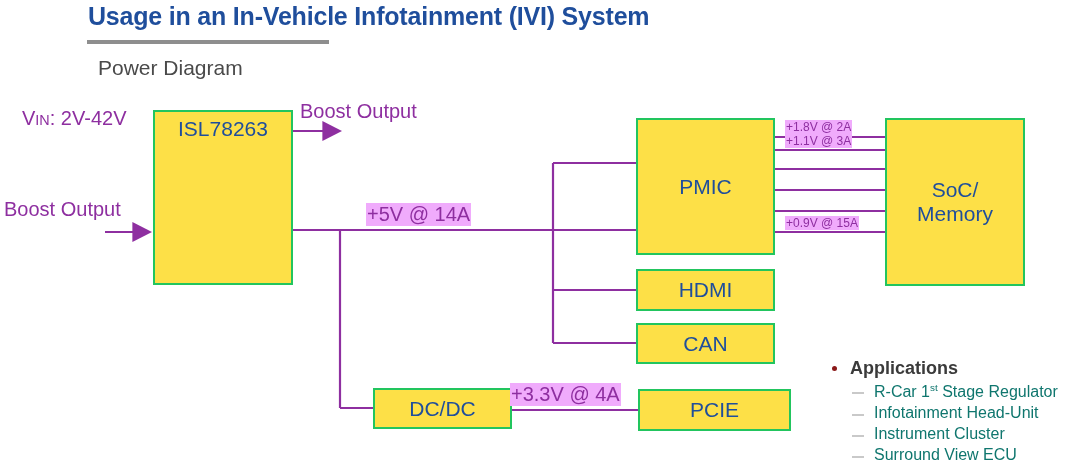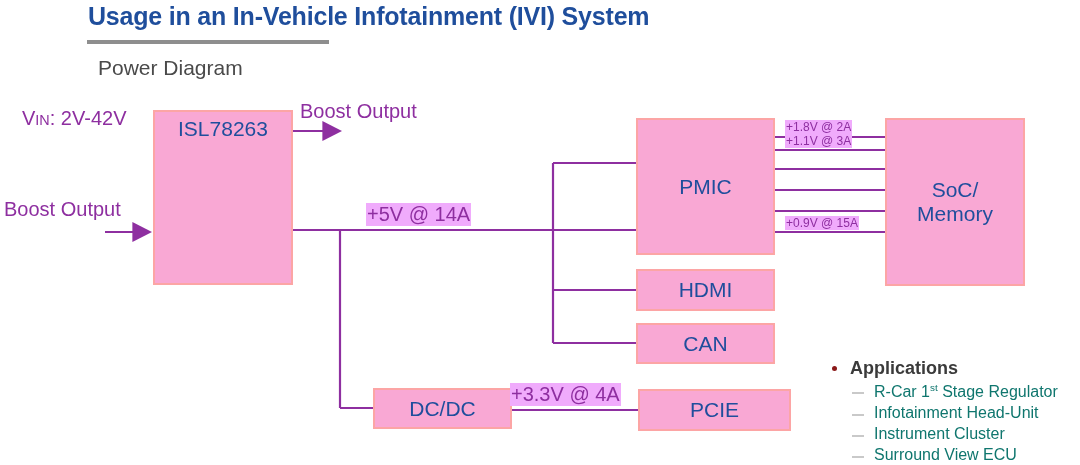--- a/index.html
+++ b/index.html
@@ -29,22 +29,22 @@
     font-size:21px;color:#4a4a4a;
     white-space:nowrap;
   }
 
   
   svg.wires{position:absolute;left:0;top:0;width:1080px;height:465px;}
 
   
   .block{
     position:absolute;
-    border:2px solid #fca5a5;
-    background:#f9a8d4;
+    border:2px solid #22c55e;
+    background:#fde047;
     box-sizing:border-box;
     color:#1F4E9C;
     font-size:21px;
     display:flex;
     align-items:center;
     justify-content:center;
     line-height:1.12;
   }
   .block.toplabel{align-items:flex-start;padding-top:5px;}
 

